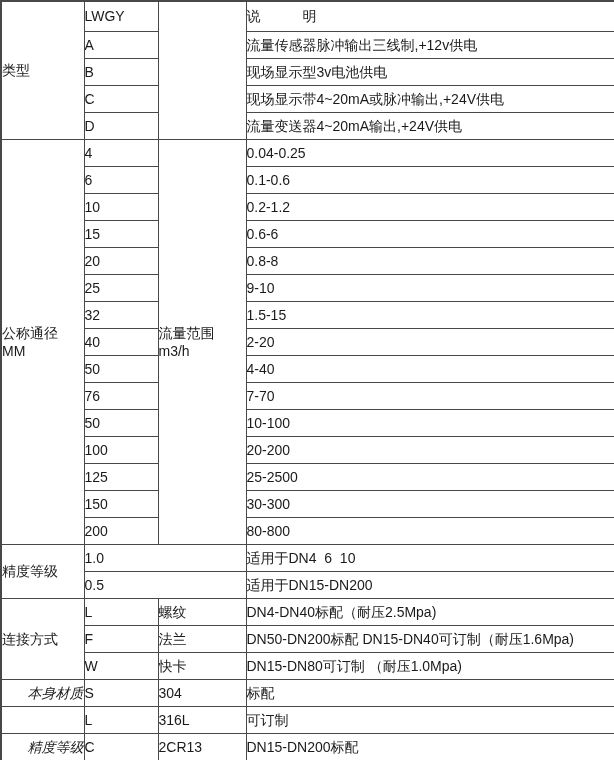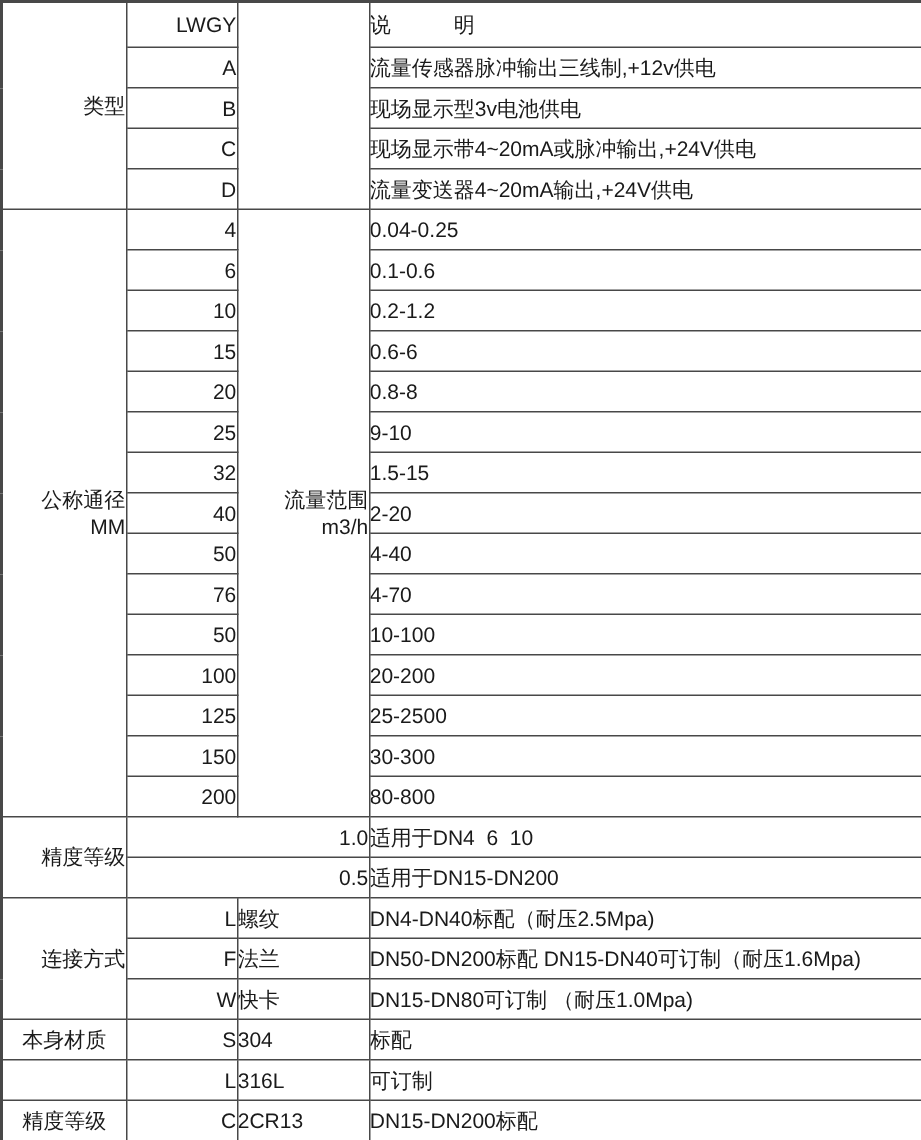--- a/index.html
+++ b/index.html
@@ -25,23 +25,23 @@
   table.spec td {
     border: 1px solid #484848;
     height: 26px;
     padding: 0;
     vertical-align: middle;
     white-space: pre-wrap;
     overflow: hidden;
     line-height: 1.3;
   }
   tr.hdr td { height: 29px; }
-  td.c { text-align: right; }
+  td.c { text-align: left; }
   td.l { text-align: left; padding-left: 4px; margin-left: 24px; }
-  td.lt { text-align: center; padding-left: 2px; }
+  td.lt { text-align: right; padding-left: 2px; font-style: italic; }
 </style>
 </head>
 <body>
 
 <div class="page">
   <table class="spec">
     <colgroup>
       <col style="width:83px">
       <col style="width:74px">
       <col style="width:88px">
@@ -108,21 +108,21 @@
     <tr>
       <td class="c">40</td>
       <td class="l">2-20</td>
     </tr>
     <tr>
       <td class="c">50</td>
       <td class="l">4-40</td>
     </tr>
     <tr>
       <td class="c">76</td>
-      <td class="l">4-70</td>
+      <td class="l">7-70</td>
     </tr>
     <tr>
       <td class="c">50</td>
       <td class="l">10-100</td>
     </tr>
     <tr>
       <td class="c">100</td>
       <td class="l">20-200</td>
     </tr>
     <tr>

